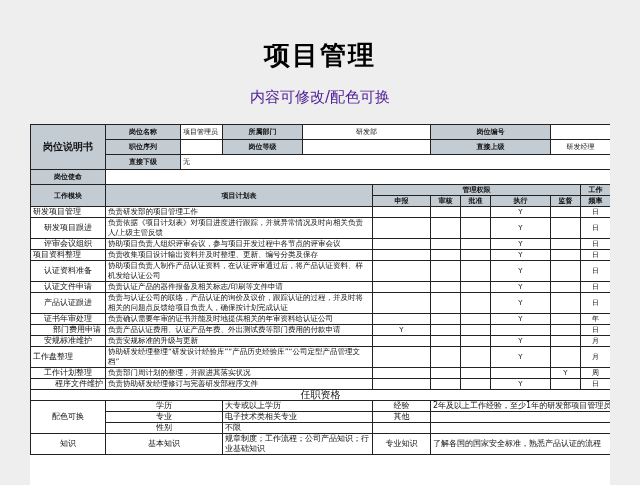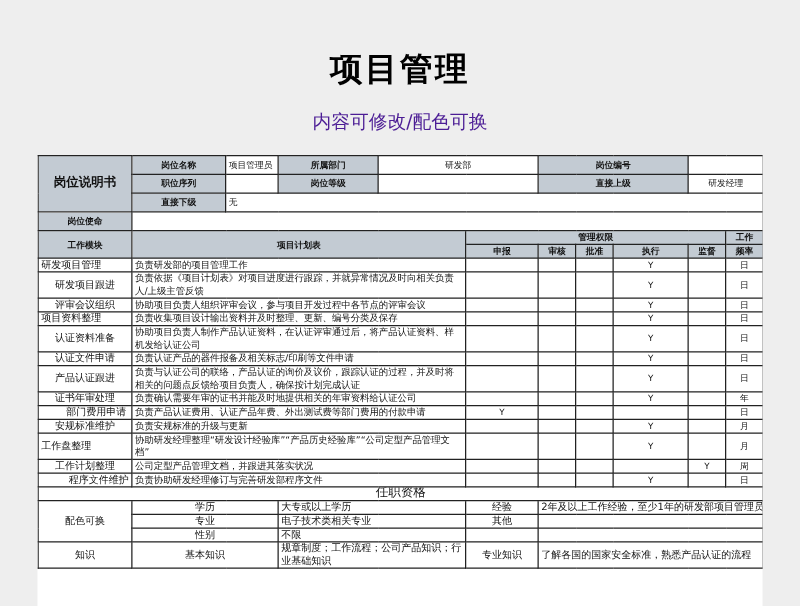--- a/index.html
+++ b/index.html
@@ -187,21 +187,21 @@
     <td class="desc wrap" colspan="4">协助研发经理整理“研发设计经验库”“产品历史经验库”“公司定型产品管理文档”</td>
     <td class="c"></td>
     <td class="c"></td>
     <td class="c"></td>
     <td class="c">Y</td>
     <td class="c"></td>
     <td class="c">月</td>
   </tr>
         <tr style="height: 10px;">
     <td class="mod" style="text-align: center; margin-left: 44px;">工作计划整理</td>
-    <td class="desc wrap" colspan="4">公司定型产品管理文档，并跟进其落实状况</td>
+    <td class="desc wrap" colspan="4">负责部门周计划的整理，并跟进其落实状况</td>
     <td class="c"></td>
     <td class="c"></td>
     <td class="c"></td>
     <td class="c"></td>
     <td class="c">Y</td>
     <td class="c">周</td>
   </tr>
         <tr style="height: 10px;">
     <td class="mod" style="text-align: right;">程序文件维护</td>
     <td class="desc wrap" colspan="4">负责协助研发经理修订与完善研发部程序文件</td>

